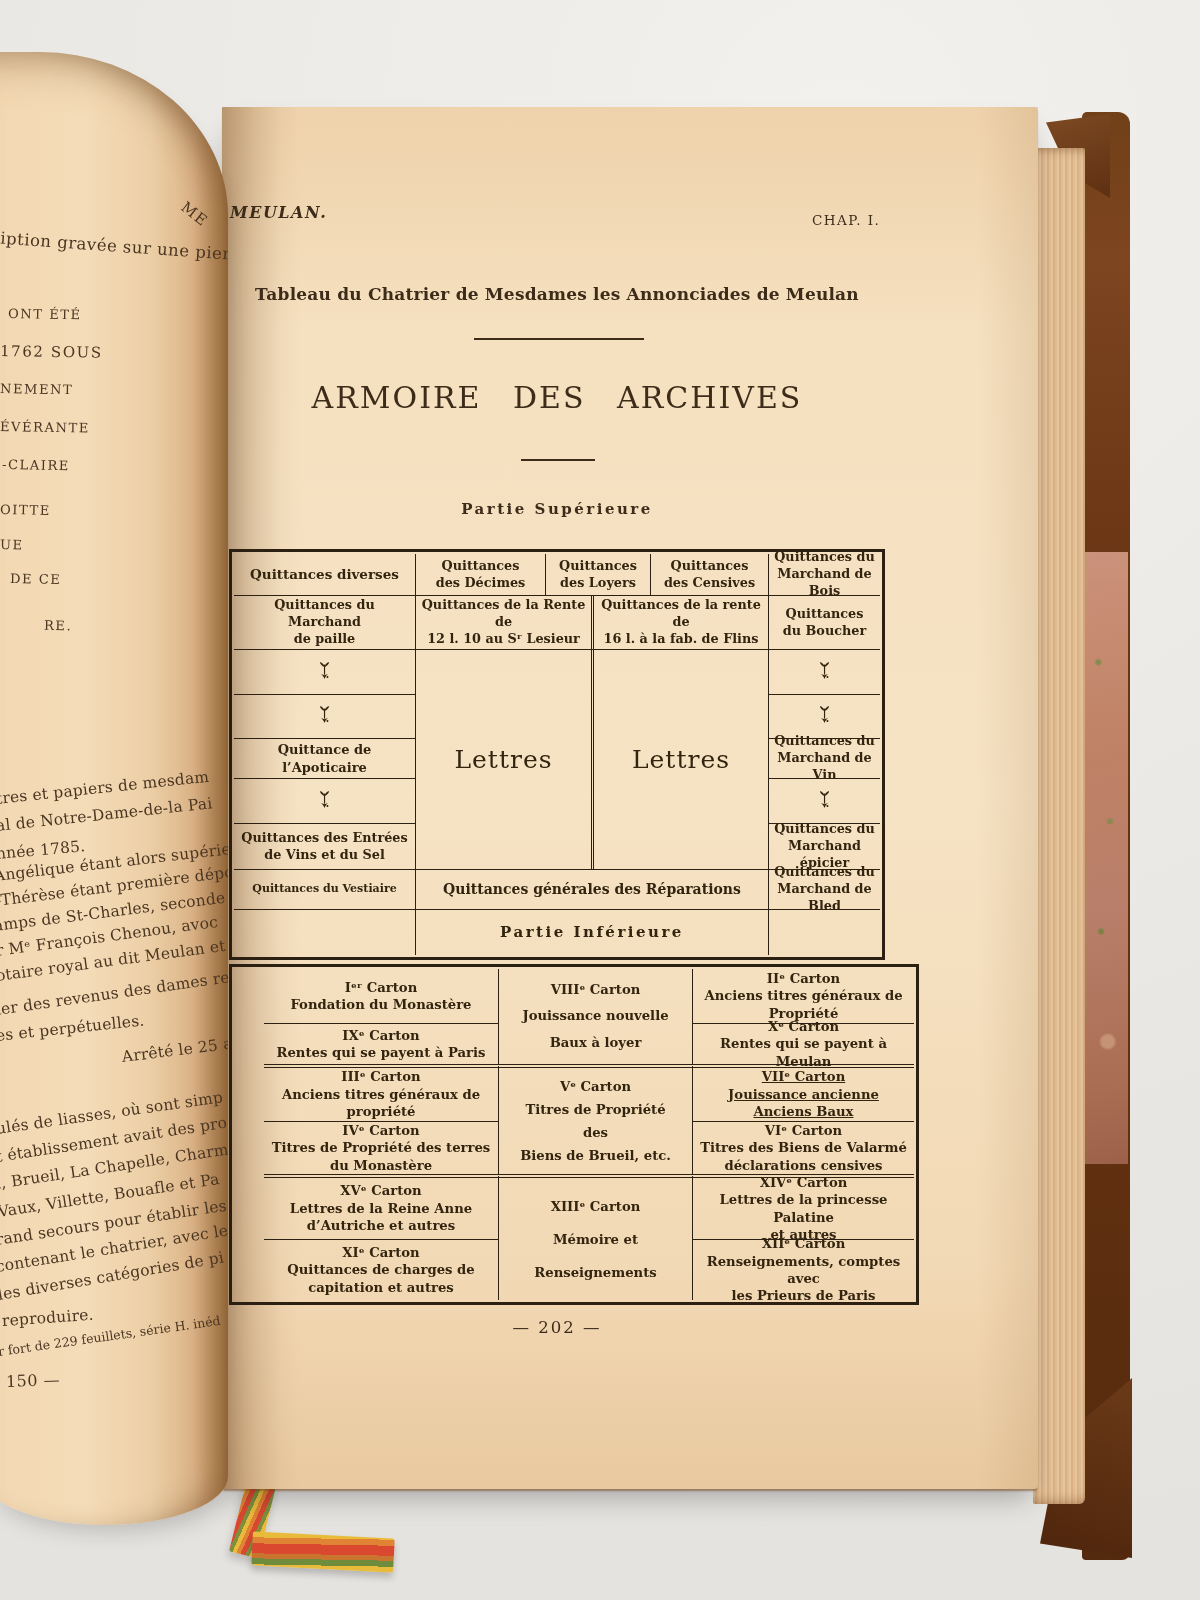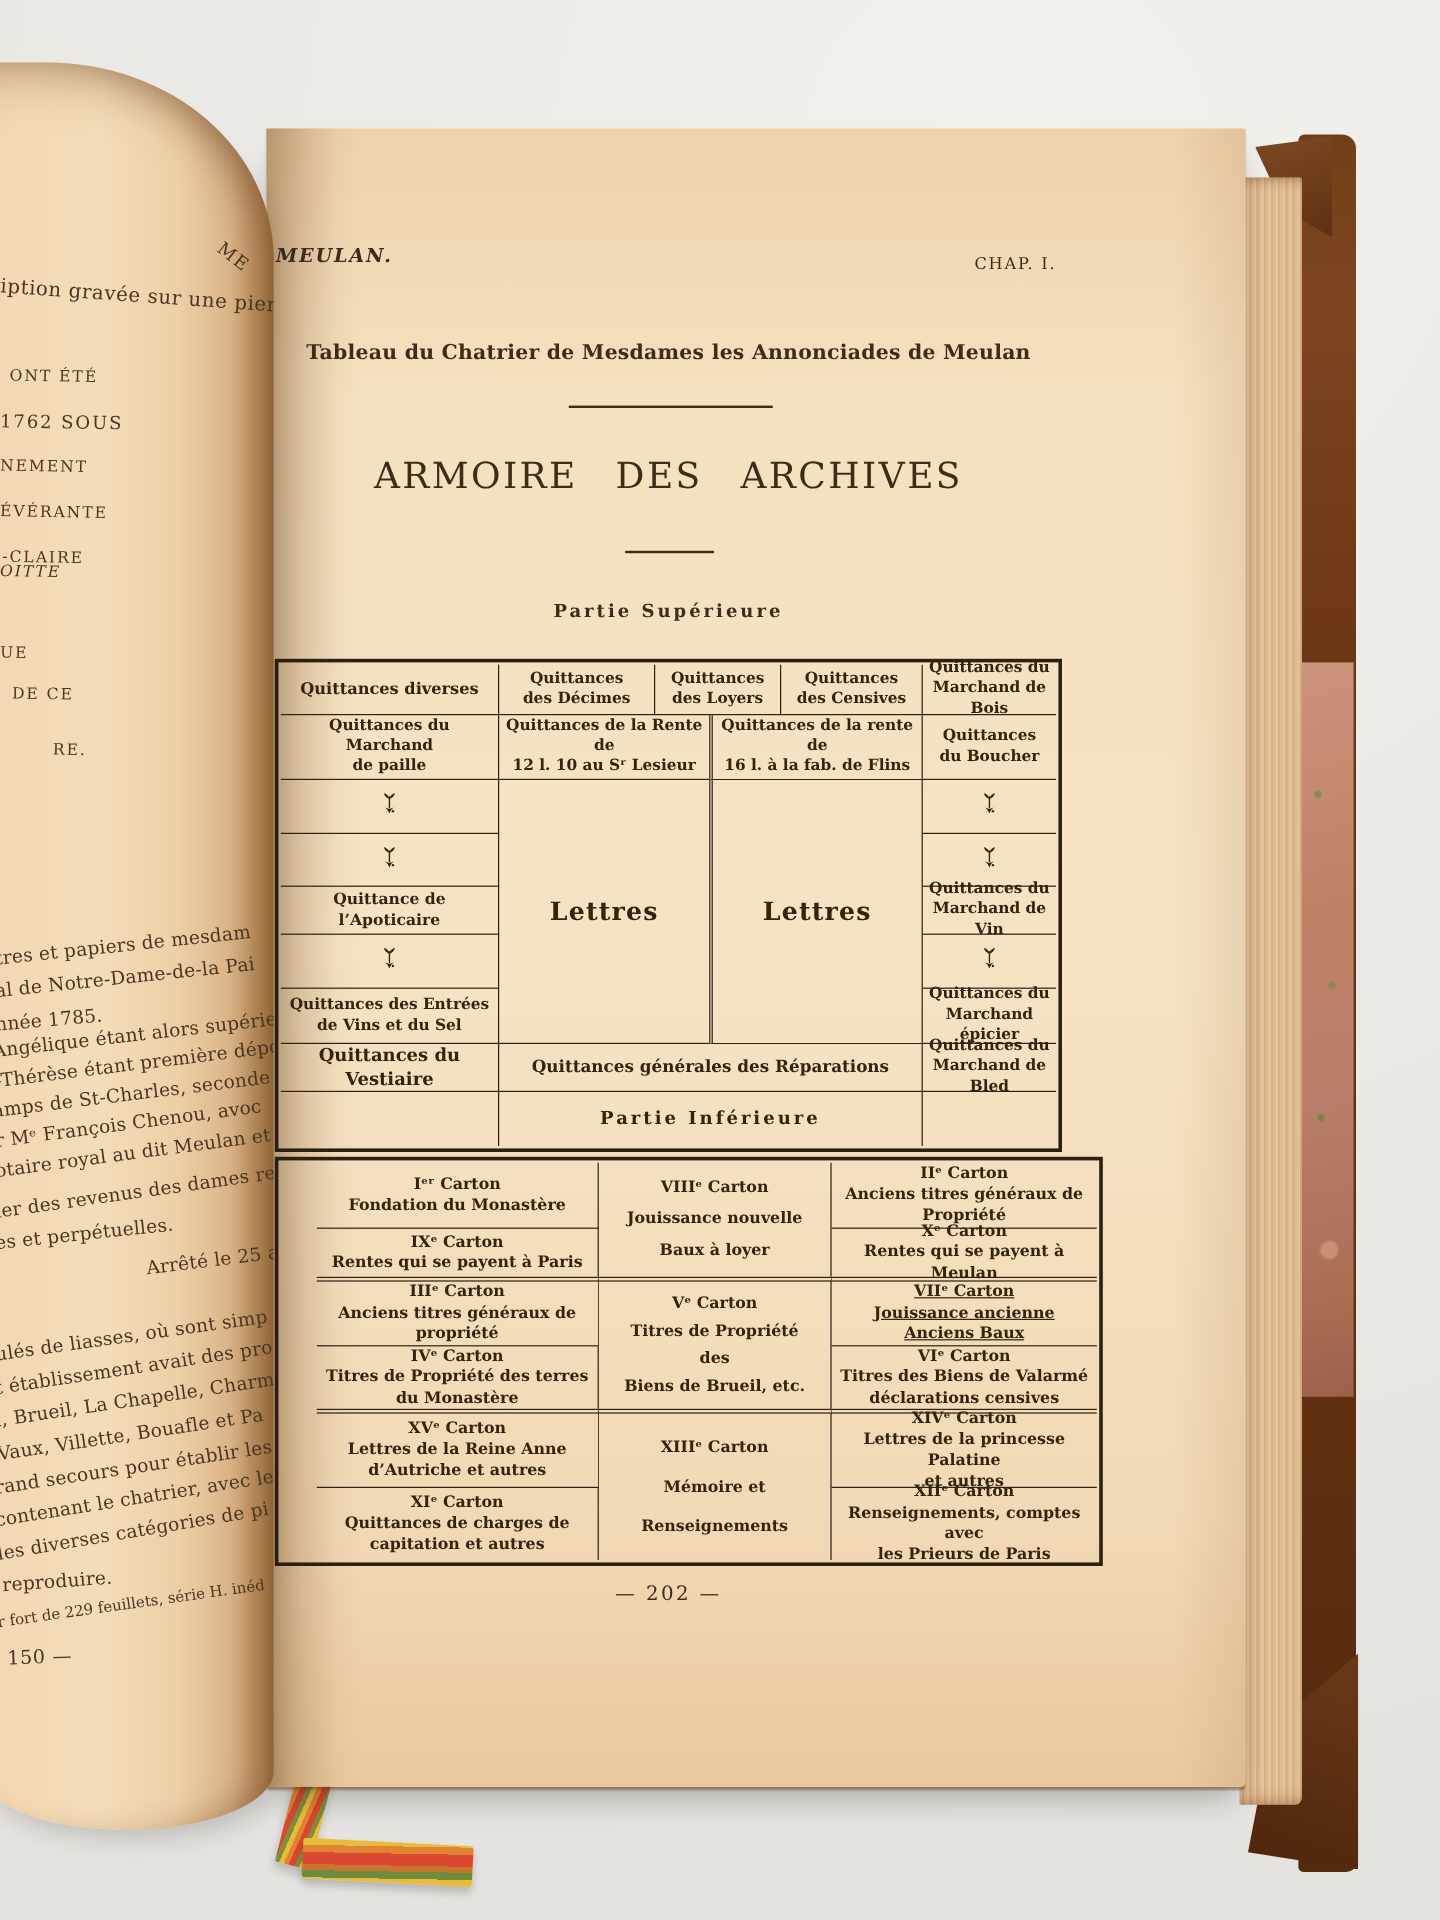--- a/index.html
+++ b/index.html
@@ -78,21 +78,21 @@
   
   .frame{position:absolute;border:3px solid #2c2013;padding:2px;background:transparent;z-index:6;}
   .grid{display:grid;}
   .cell{display:flex;align-items:center;justify-content:center;text-align:center;
         white-space:pre-line;color:#33240f;font-weight:bold;font-size:12.8px;line-height:1.32;
         padding:1px 2px;box-sizing:border-box;}
   .br{border-right:1px solid #2c2013;}
   .bb{border-bottom:1px solid #2c2013;}
   .bl-double{border-left:3px double #2c2013;}
   .sep{border-top:4px double #2c2013;}
-  .lettres{font-weight:bold;font-size:21px;letter-spacing:1px;}
+  .lettres{font-weight:normal;font-size:25px;letter-spacing:1px;}
   .repar{font-size:14px;}
   .part-inf{font-weight:bold;font-size:15px;letter-spacing:2.5px;white-space:nowrap;}
   .fleur{display:flex;align-items:center;justify-content:center;}
   .fleur svg{width:17px;height:22px;}
   .lt .cell{font-size:13.2px;}
 </style>
 </head>
 <body>
 
 <div class="canvas">
@@ -164,21 +164,21 @@
               <g fill="#33240f">
                 <path d="M11 9 C8 8 5.5 5.5 5 2.5 C8.5 3.5 10.5 6 11 9 Z"></path>
                 <path d="M11 9 C14 8 16.5 5.5 17 2.5 C13.5 3.5 11.5 6 11 9 Z"></path>
                 <rect x="10.3" y="6" width="1.5" height="13"></rect>
                 <path d="M11 24.5 C9.5 21 8 19.4 6.3 18.2 L11 19.8 L15.7 18.2 C14 19.4 12.5 21 11 24.5 Z"></path>
                 <circle cx="14.8" cy="22" r="1.3"></circle>
               </g>
             </svg></span></div>
       <div class="cell br bb" style="grid-area:7/1;">Quittances des Entrées
 de Vins et du Sel</div>
-      <div class="cell br bb" style="grid-area:8/1;font-size:15px;">Quittances du Vestiaire</div>
+      <div class="cell br bb" style="grid-area:8/1;font-size:11px;">Quittances du Vestiaire</div>
       <div class="cell br" style="grid-area:9/1;"></div>
 
       <div class="cell bb lettres" style="grid-area:3/2/8/4;">Lettres</div>
       <div class="cell br bb bl-double lettres" style="grid-area:3/4/8/6;">Lettres</div>
       <div class="cell br bb repar" style="grid-area:8/2/9/6;">Quittances générales des Réparations</div>
       <div class="cell br part-inf" style="grid-area:9/2/10/6;">Partie Inférieure</div>
 
       <div class="cell bb fleur" style="grid-area:3/6;"><span><svg viewBox="0 0 22 26">
               <g fill="#33240f">
                 <path d="M11 9 C8 8 5.5 5.5 5 2.5 C8.5 3.5 10.5 6 11 9 Z"></path>
@@ -269,21 +269,21 @@
   <div class="content ink pageno">— 202 —</div>
 
   <div class="page-left">
     <div class="frag frag-caps" style="left:201px;top:144px;transform:rotate(38deg);font-size:15px;">ME</div>
     <div class="frag frag-head" style="left:10px;top:176px;transform:rotate(4deg);">ription gravée sur une pierr</div>
     <div class="frag frag-caps" style="left:26px;top:254px;transform:rotate(1deg);">ONT ÉTÉ</div>
     <div class="frag frag-caps" style="left:18px;top:290px;transform:rotate(1deg);font-size:15px;">1762   SOUS</div>
     <div class="frag frag-caps" style="left:18px;top:329px;transform:rotate(1deg);">NEMENT</div>
     <div class="frag frag-caps" style="left:18px;top:367px;transform:rotate(1deg);">ÉVÉRANTE</div>
     <div class="frag frag-caps" style="left:20px;top:405px;transform:rotate(1deg);">-CLAIRE</div>
-    <div class="frag frag-caps" style="left:18px;top:417px;transform:rotate(1deg);font-style:italic;">OITTE</div>
+    <div class="frag frag-caps" style="left:18px;top:450px;transform:rotate(1deg);">OITTE</div>
     <div class="frag frag-caps" style="left:18px;top:485px;transform:rotate(1deg);">UE</div>
     <div class="frag frag-caps" style="left:28px;top:519px;transform:rotate(1deg);">DE  CE</div>
     <div class="frag frag-caps" style="left:18px;top:565px;transform:rotate(1deg);padding-left:44px;">RE.</div>
     <div class="frag frag-body" style="left:14px;top:738px;transform:rotate(-6deg);">tres et papiers de mesdam</div>
     <div class="frag frag-body" style="left:14px;top:765px;transform:rotate(-6deg);">al de Notre-Dame-de-la Pai</div>
     <div class="frag frag-body" style="left:14px;top:793px;transform:rotate(-5deg);">nnée 1785.</div>
     <div class="frag frag-body" style="left:12px;top:815px;transform:rotate(-6.5deg);">Angélique étant alors supérie</div>
     <div class="frag frag-body" style="left:14px;top:840px;transform:rotate(-7deg);">-Thérèse étant première dépo</div>
     <div class="frag frag-body" style="left:12px;top:865px;transform:rotate(-7deg);">amps de St-Charles, seconde d</div>
     <div class="frag frag-body" style="left:14px;top:890px;transform:rotate(-7.5deg);">r Mᵉ François Chenou, avoc</div>

